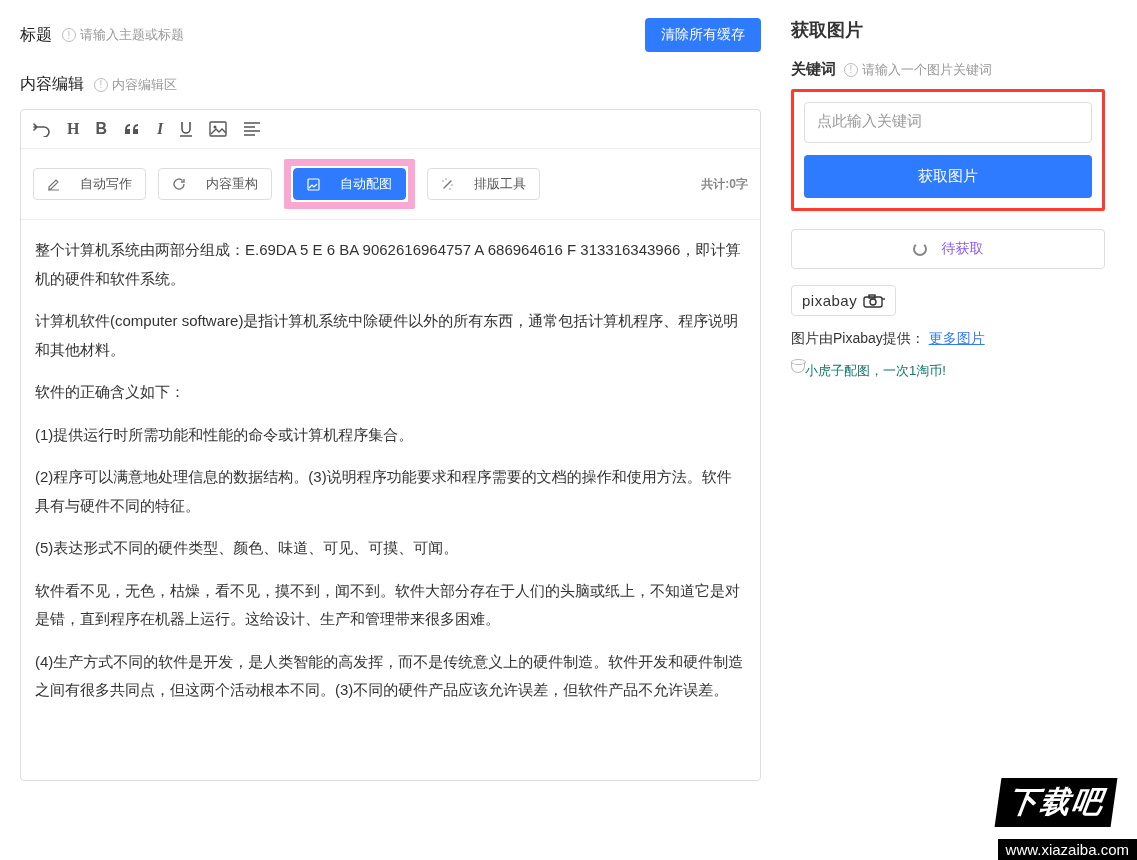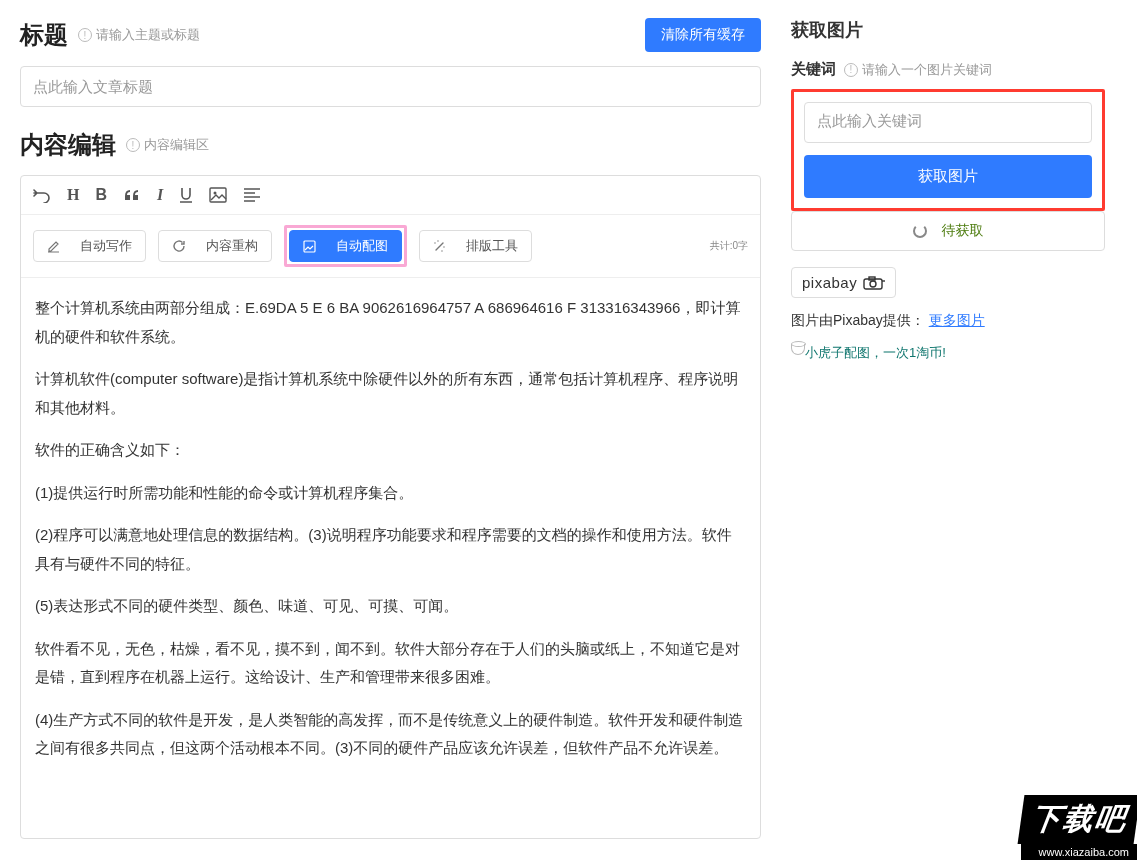--- a/index.html
+++ b/index.html
@@ -7,21 +7,21 @@
   font-family: -apple-system, BlinkMacSystemFont, "Segoe UI", "PingFang SC", "Microsoft YaHei", sans-serif;
   background: #fff;
   font-size: 14px;
   color: #333;
 }
 .layout { display: flex; width: 1137px; height: 860px; }
 .main { flex: 1; padding: 18px 20px; min-width: 0; }
 .side { width: 356px; padding: 18px 32px 18px 10px; position: relative; }
 
 .section-head { display: flex; align-items: center; margin-bottom: 14px; }
-.section-head h2 { font-size: 24px; font-weight: 700; color: #222; margin-right: 10px; }
+.section-head h2 { font-size: 16px; font-weight: 400; color: #222; margin-right: 10px; }
 .hint { color: #999; font-size: 13px; display: inline-flex; align-items: center; }
 .hint-icon { display: inline-flex; width: 14px; height: 14px; border: 1px solid #bbb; border-radius: 50%; align-items: center; justify-content: center; font-size: 10px; color: #bbb; margin-right: 4px; }
 
 .clear-btn {
   margin-left: auto;
   background: #2f7bff;
   color: #fff;
   border: none;
   padding: 8px 16px;
   border-radius: 4px;
@@ -72,26 +72,26 @@
   color: #555;
   font-size: 13px;
   cursor: pointer;
 }
 .action-btn.primary {
   background: #2f7bff;
   border-color: #2f7bff;
   color: #fff;
 }
 .highlight-box {
-  border: 3px solid #f9a8d4;
+  border: 7px solid #f9a8d4;
   border-radius: 2px;
   padding: 2px;
   display: inline-flex;
 }
-.count { margin-left: auto; color: #888; font-size: 10px; }
+.count { margin-left: auto; color: #888; font-size: 12px; font-weight: bold; }
 
 .editor-content {
   padding: 16px 14px;
   font-size: 15px;
   line-height: 1.9;
   color: #333;
   height: 560px;
   overflow: auto;
 }
 .editor-content p { margin-bottom: 14px; }
@@ -107,25 +107,26 @@
   width: 100%;
   background: #2f7bff;
   color: #fff;
   border: none;
   padding: 12px;
   border-radius: 4px;
   font-size: 15px;
   cursor: pointer;
 }
 .pending {
+  margin-top: 18px;
   border: 1px solid #ddd;
   border-radius: 4px;
   padding: 10px;
   text-align: center;
-  color: #4d7c0f;
+  color: #8b5cf6;
   display: flex;
   align-items: center;
   justify-content: center;
   gap: 15px;
   font-size: 14px;
 }
 .spinner { width: 14px; height: 14px; border: 2px solid #888; border-top-color: transparent; border-radius: 50%; }
 
 .pixabay-badge {
   margin-top: 16px;
@@ -160,42 +161,42 @@
   font-weight: 900;
   font-style: italic;
   letter-spacing: 2px;
   padding: 4px 10px;
   transform: skewX(-8deg);
   display: inline-block;
 }
 .watermark .url {
   background: #000;
   color: #fff;
-  font-size: 11px;
+  font-size: 15px;
   text-align: right;
   padding: 2px 8px;
+  margin-top: 12px;
 }
 
 svg { display: block; }
 </style>
 </head>
 <body>
 
 <div class="layout">
   <div class="main">
     
     <div class="section-head">
       <h2>标题</h2>
       <span class="hint">
         <span class="hint-icon">!</span>
         <span>请输入主题或标题</span>
       </span>
       <button class="clear-btn">清除所有缓存</button>
     </div>
-    <input class="text-input" placeholder="点此输入文章标题" style="">
 
     
     <div class="section-head" style="margin-top:22px;">
       <h2>内容编辑</h2>
       <span class="hint">
         <span class="hint-icon">!</span>
         <span>内容编辑区</span>
       </span>
     </div>
 

